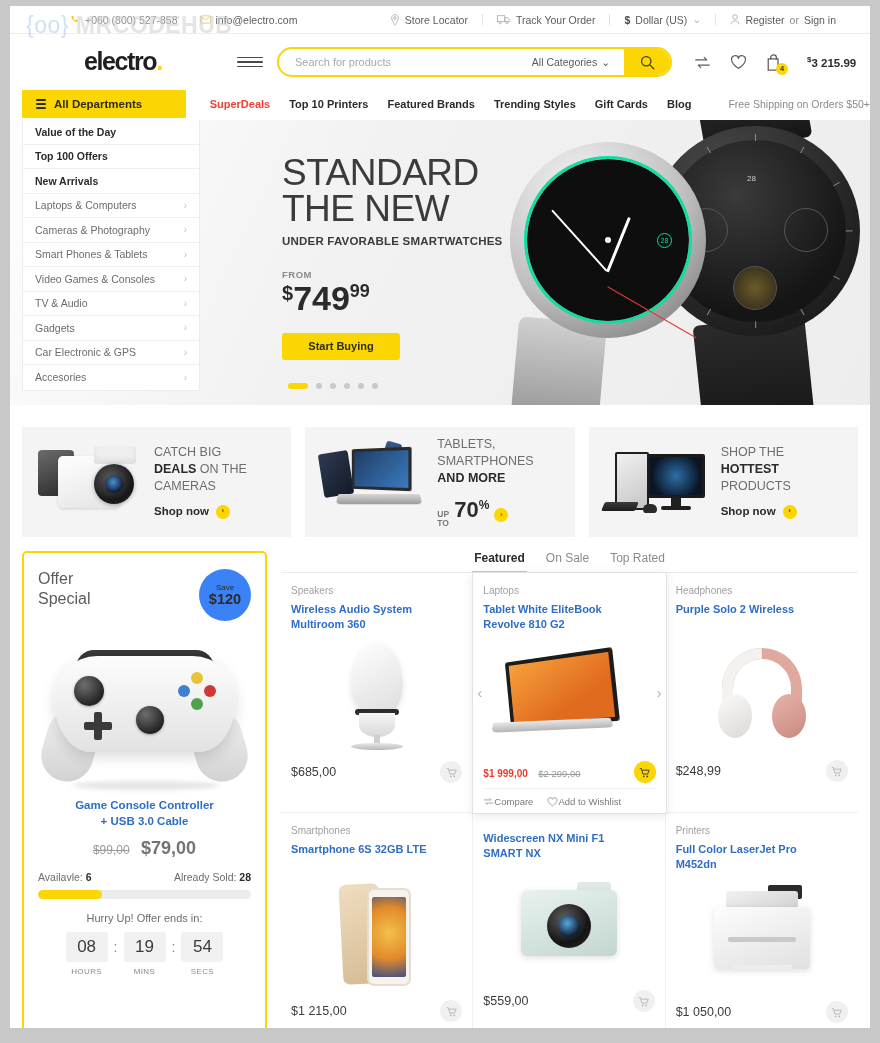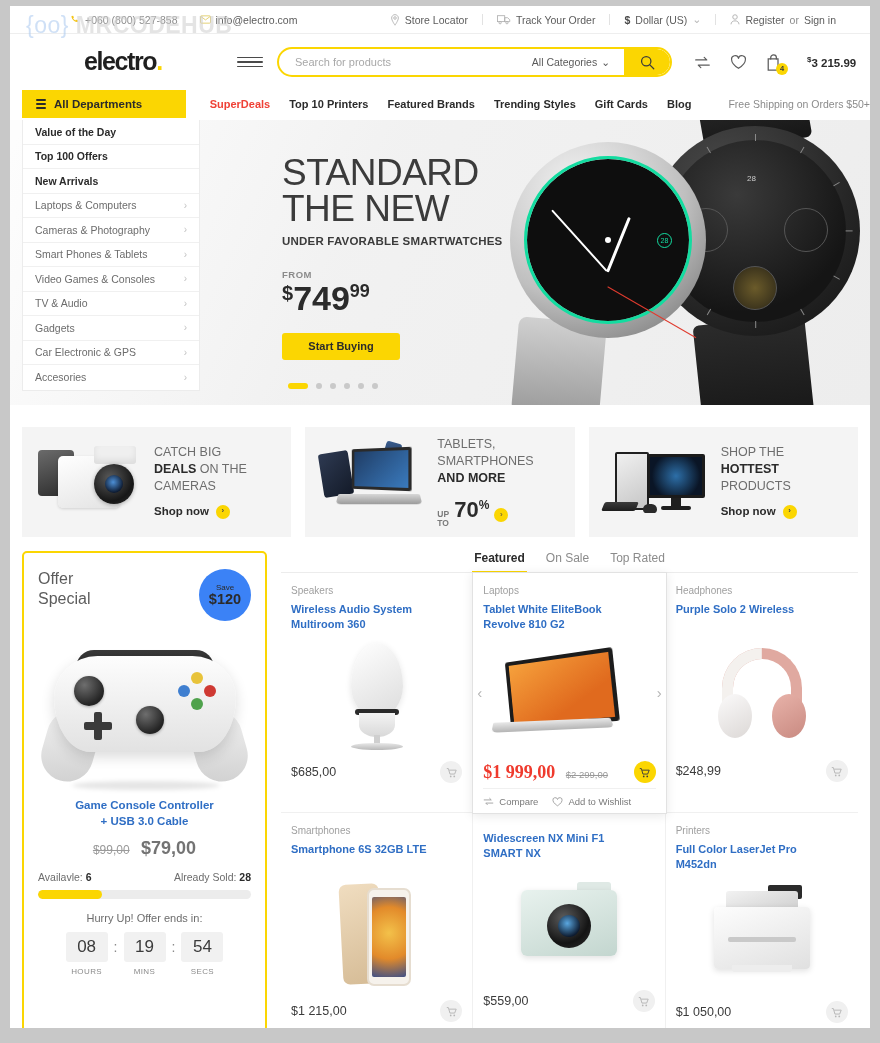--- a/index.html
+++ b/index.html
@@ -268,32 +268,32 @@
   .cell:nth-child(3n) { border-right: none; }
   .cell.hover {
     border: 1px solid #e2e2e2; box-shadow: 0 2px 10px rgba(0,0,0,.09);
     z-index: 4; background: #fff; margin: -1px; padding-bottom: 30px;
   }
   .p-cat { font-size: 10px; color: #a0a0a0; }
   .p-name { font-size: 11px; font-weight: 700; color: #2f6ec4; line-height: 1.32; margin-top: 6px; cursor: pointer; min-height: 28px; }
   .p-art { height: 118px; position: relative; margin: 8px 0 4px; }
   .p-foot { display: flex; align-items: center; justify-content: space-between; margin-top: 4px; }
   .p-price { font-size: 12.5px; color: #3b3b3b; }
-  .p-price.sale { color: #ef3a2d; font-size: 18px; font-weight: 700; font-family: Liberation Serif, serif; }
+  .p-price.sale { color: #ef3a2d; font-size: 10px; font-weight: 700; }
   .p-old { font-size: 9.5px; color: #9a9a9a; text-decoration: line-through; margin-left: 6px; }
   .cart-btn {
     width: 22px; height: 22px; border-radius: 50%; background: #f0f0f0;
     display: flex; align-items: center; justify-content: center; cursor: pointer; flex: none;
   }
   .cart-btn.y { background: #fbd602; }
   .p-actions {
     position: absolute; left: 10px; right: 10px; bottom: 6px;
     display: flex; gap: 14px; padding-top: 7px; border-top: 1px solid #f0f0f0;
   }
-  .p-act { display: flex; align-items: center; gap: 5px; font-size: 9.5px; color: #7a7a7a; cursor: pointer; }
+  .p-act { display: flex; align-items: center; font-size: 9.5px; color: #7a7a7a; cursor: pointer; }
   .carousel-arrow {
     position: absolute; top: 50%; margin-top: -9px; color: #b5b5b5; font-size: 15px; cursor: pointer; z-index: 6;
   }
   .ca-l { left: 4px; }
   .ca-r { right: 4px; }
 
   
   .sp-spk { position:absolute; left: 50%; margin-left: -26px; top: 4px; width: 52px; height: 74px;
             background: linear-gradient(150deg,#ffffff,#dcdcdc); border-radius: 50% 50% 46% 46% / 58% 58% 42% 42%; box-shadow: 0 2px 6px rgba(0,0,0,.1);}
   .sp-ring { position:absolute; left: 50%; margin-left: -22px; top: 70px; width: 44px; height: 6px; background: #2b2b2b; border-radius: 3px;}

